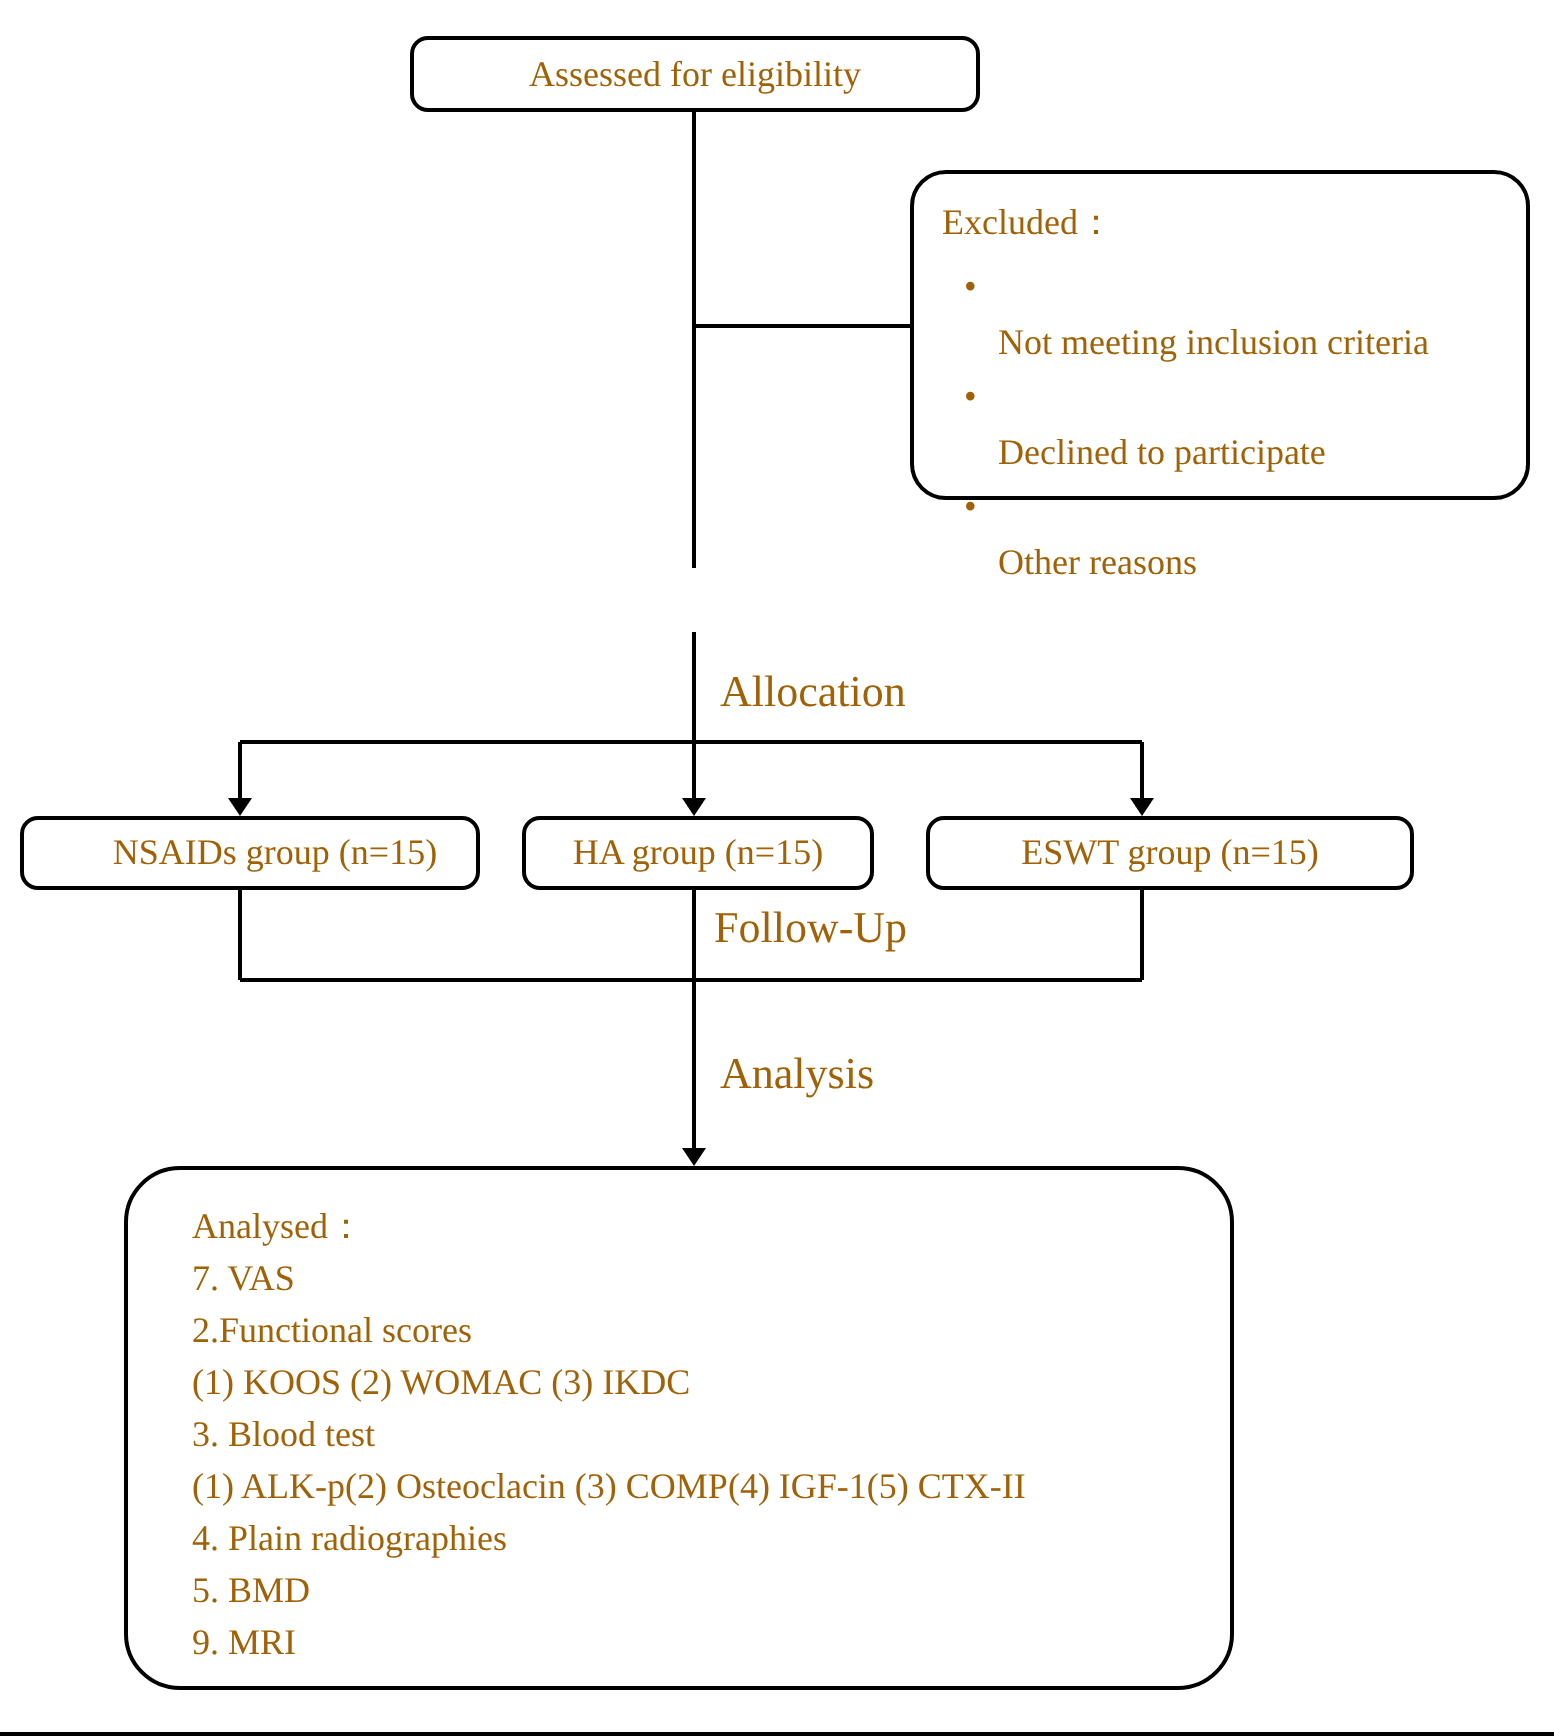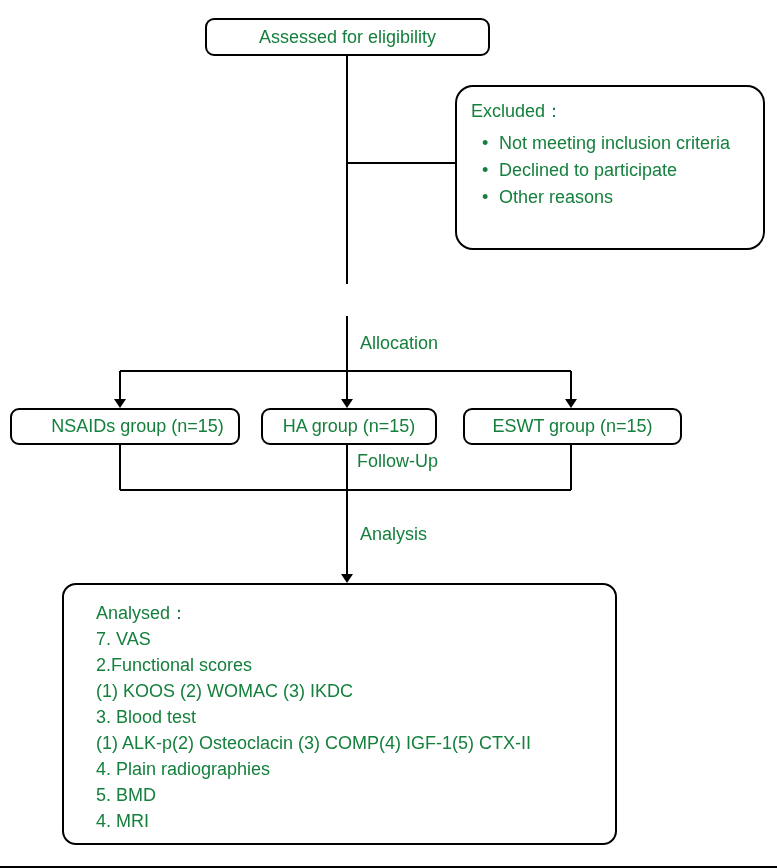--- a/index.html
+++ b/index.html
@@ -1,22 +1,22 @@
 <!DOCTYPE html>
 <html><head>
 <meta charset="utf-8">
 <style>
   html, body { margin: 0; padding: 0; background: #ffffff; }
   .canvas {
     position: relative;
     width: 777px;
     height: 868px;
     background: #ffffff;
-    color: #15803d;
-    font-family: Liberation Sans, sans-serif;
+    color: #a16207;
+    font-family: Liberation Serif, serif;
     overflow: hidden;
   }
   .connectors {
     position: absolute;
     left: 0; top: 0;
     width: 777px; height: 868px;
   }
   .box {
     position: absolute;
     border: 2px solid #000000;
@@ -31,50 +31,49 @@
     white-space: nowrap;
   }
   .r-small { border-radius: 9px; }
   .r-med   { border-radius: 18px; }
   .r-big   { border-radius: 28px; }
 
   .eligibility-box { left: 205px; top: 18px;  width: 285px; height: 38px; }
   .randomized-box  { left: 258px; top: 284px; width: 191px; height: 32px; }
   .nsaids-box      { left: 10px;  top: 408px; width: 230px; height: 37px; padding-left: 25px; }
   .ha-box          { left: 261px; top: 408px; width: 176px; height: 37px; }
-  .eswt-box        { left: 463px; top: 408px; width: 219px; height: 37px; }
+  .eswt-box        { left: 463px; top: 408px; width: 244px; height: 37px; }
 
   .excluded-box {
     left: 455px; top: 85px; width: 310px; height: 165px;
     padding: 11px 32px 10px 14px;
     font-size: 18px;
     line-height: 27px;
   }
   .excluded-title { margin-bottom: 5px; }
   .bullet-item {
     display: flex;
     margin-left: 11px;
   }
   .bullet {
     width: 17px;
     flex: 0 0 17px;
   }
-  .bullet-text { flex: 1 1 auto; }
+  .bullet-text { flex: 1 1 auto; margin-top: 28px; }
 
   .analysed-box {
     left: 62px; top: 583px; width: 555px; height: 262px;
     padding: 15px 31px 0 32px;
     font-size: 18px;
     line-height: 26px;
-    border-radius: 14px;
   }
 
   .flow-label {
     position: absolute;
-    font-size: 18px;
+    font-size: 22px;
     white-space: nowrap;
     text-align: right;
   }
   .allocation-label { left: 360px; top: 333px; }
   .followup-label   { left: 357px; top: 451px; }
   .analysis-label   { left: 360px; top: 524px; }
 
   .bottom-rule {
     position: absolute;
     left: 0; bottom: 0;
@@ -144,18 +143,18 @@
 
   <div class="box r-big analysed-box">
     <div class="analysed-line">Analysed：</div>
     <div class="analysed-line">7. VAS</div>
     <div class="analysed-line">2.Functional scores</div>
     <div class="analysed-line">(1) KOOS (2) WOMAC (3) IKDC</div>
     <div class="analysed-line">3. Blood test</div>
     <div class="analysed-line">(1) ALK-p(2) Osteoclacin (3) COMP(4) IGF-1(5) CTX-II</div>
     <div class="analysed-line">4. Plain radiographies</div>
     <div class="analysed-line">5. BMD</div>
-    <div class="analysed-line">4. MRI</div>
+    <div class="analysed-line">9. MRI</div>
   </div>
 
   <div class="bottom-rule"></div>
 
 </div>
 
 </body></html>

